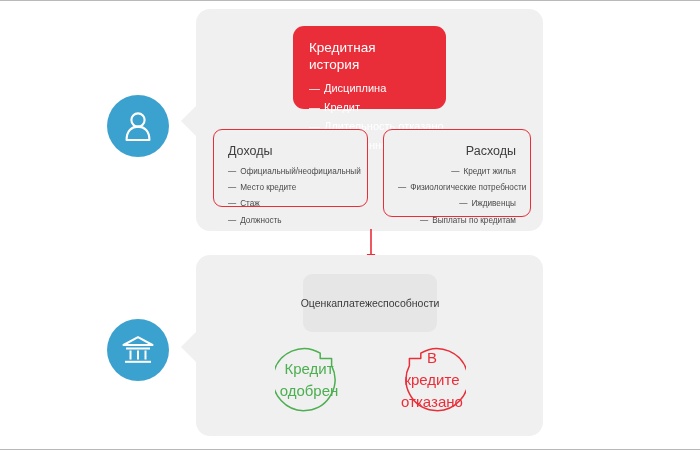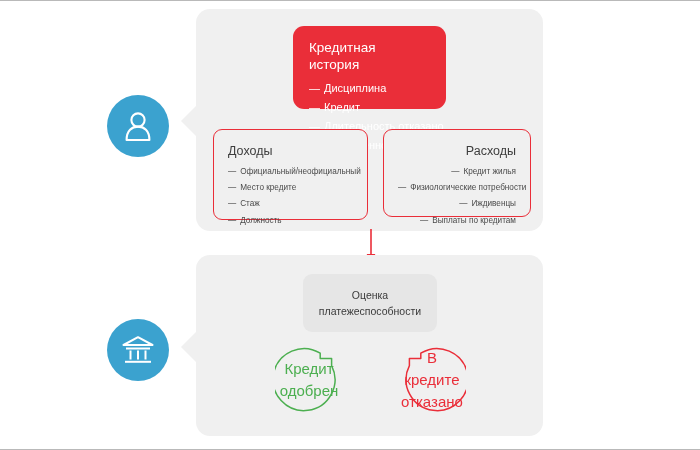--- a/index.html
+++ b/index.html
@@ -103,21 +103,21 @@
 
   
   .arrow { position: absolute; }
 
   
   .assess-box {
     position: absolute;
     background: #e6e6e6;
     border-radius: 9px;
     display: flex;
-    flex-direction: column;
+    flex-direction: row;
     align-items: center;
     justify-content: center;
     text-align: center;
     color: #3a3a3a;
     font-size: 10.5px;
     line-height: 1.55;
   }
 
   
   .verdict {
@@ -163,21 +163,21 @@
       <span class="dash">—</span><span>Кредит</span>
     </div>
     <div class="item">
       <span class="dash">—</span><span>Длительность отказано</span>
     </div>
     <div class="item">
       <span class="dash">—</span><span>Задолженность</span>
     </div>
   </div>
 
-  <div class="card-outline" style="left:213px; top:128px; width:155px; height:91px;">
+  <div class="card-outline" style="left:213px; top:128px; width:155px; height:78px;">
     <div class="card-title">Доходы</div>
     <div class="item">
       <span class="dash">—</span><span>Официальный/неофициальный</span>
     </div>
     <div class="item">
       <span class="dash">—</span><span>Место кредите</span>
     </div>
     <div class="item">
       <span class="dash">—</span><span>Стаж</span>
     </div>

